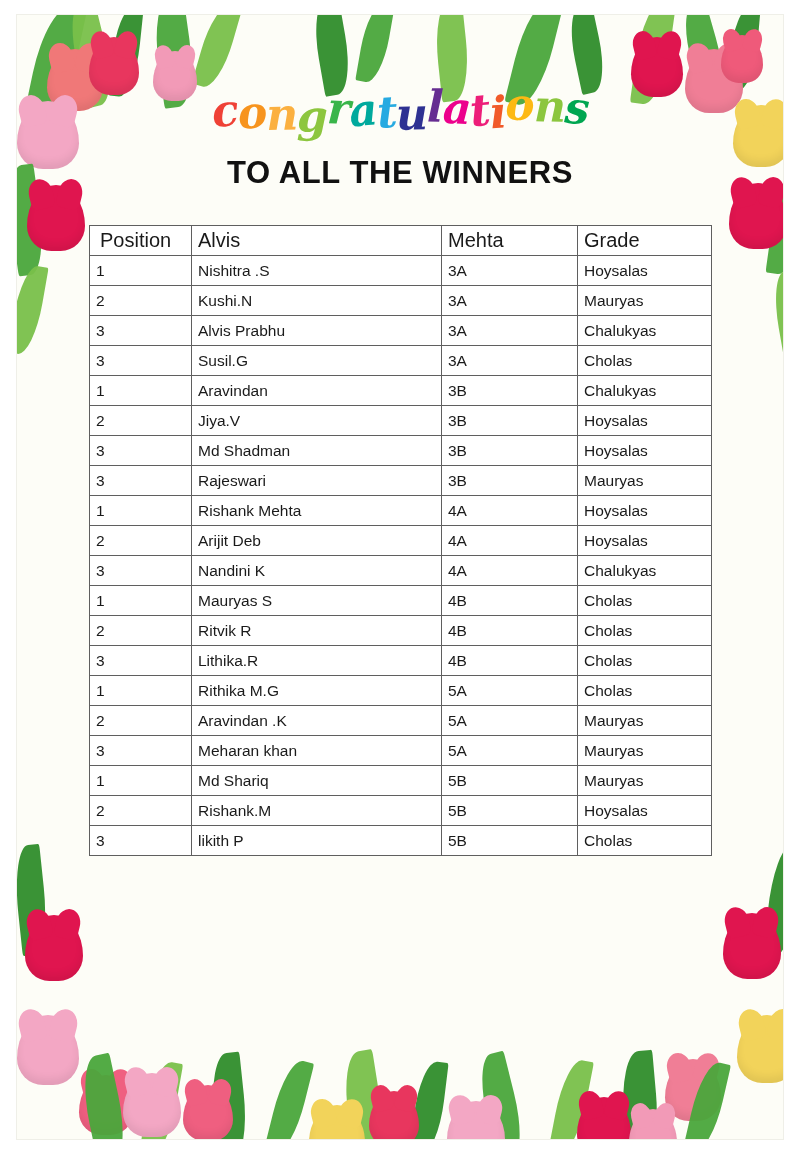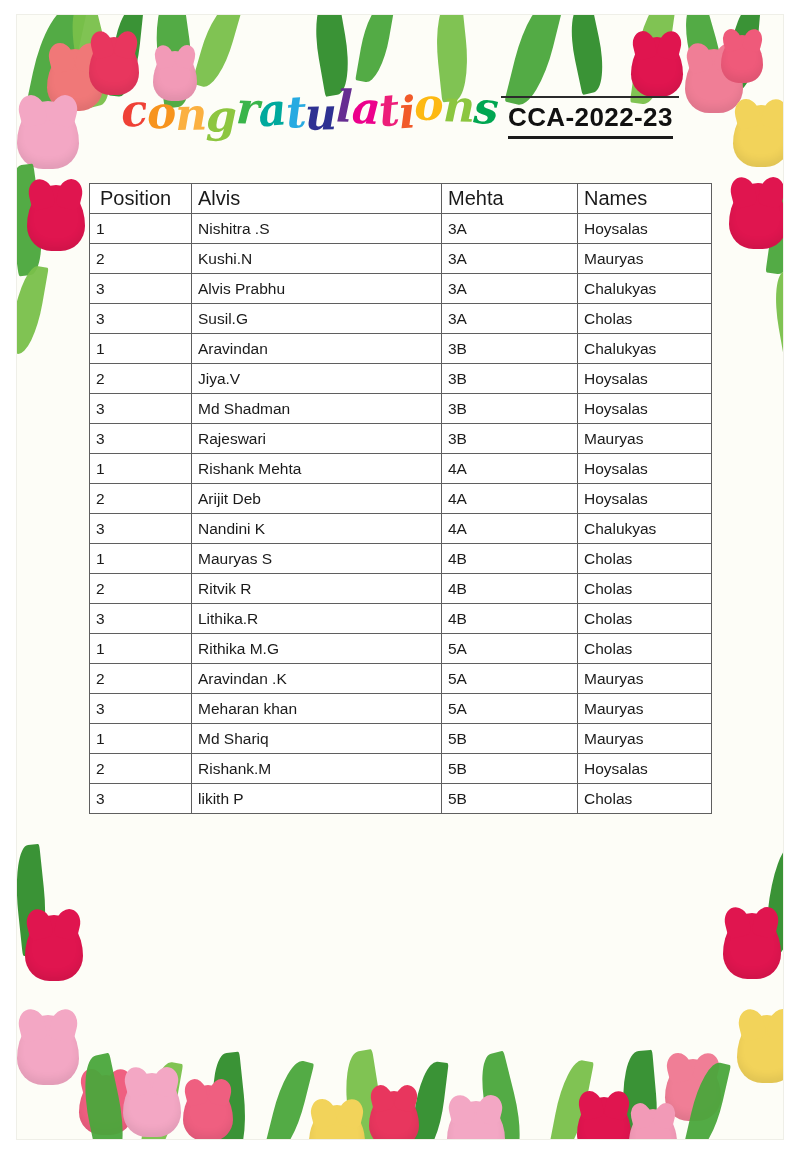--- a/index.html
+++ b/index.html
@@ -228,40 +228,37 @@
       <div class="tulip" style="left:352px; top:1076px; width:50px; height:56px; background:#e8365e;"></div>
       <div class="tulip" style="left:430px; top:1086px; width:58px; height:62px; background:#f3a7c4;"></div>
       <div class="tulip" style="left:560px; top:1082px; width:54px; height:60px; background:#e0154f;"></div>
       <div class="tulip" style="left:612px; top:1094px; width:48px; height:54px; background:#f29ab7;"></div>
     </div>
 
     <div class="content">
 
       <div class="congrats" id="congrats-word"><span style="color: rgb(239, 65, 54); transform: rotate(-4.4deg) translateY(-3.75px);">c</span><span style="color: rgb(247, 148, 30); transform: rotate(-2.2deg) translateY(-1.25px);">o</span><span style="color: rgb(251, 176, 64); transform: rotate(0deg) translateY(1.25px);">n</span><span style="color: rgb(141, 198, 63); transform: rotate(2.2deg) translateY(3.75px);">g</span><span style="color: rgb(57, 181, 74); transform: rotate(4.4deg) translateY(-3.75px);">r</span><span style="color: rgb(0, 169, 157); transform: rotate(-4.4deg) translateY(-1.25px);">a</span><span style="color: rgb(39, 170, 225); transform: rotate(-2.2deg) translateY(1.25px);">t</span><span style="color: rgb(46, 49, 146); transform: rotate(0deg) translateY(3.75px);">u</span><span style="color: rgb(102, 45, 145); transform: rotate(2.2deg) translateY(-3.75px);">l</span><span style="color: rgb(236, 0, 140); transform: rotate(4.4deg) translateY(-1.25px);">a</span><span style="color: rgb(237, 30, 121); transform: rotate(-4.4deg) translateY(1.25px);">t</span><span style="color: rgb(241, 90, 41); transform: rotate(-2.2deg) translateY(3.75px);">i</span><span style="color: rgb(253, 185, 19); transform: rotate(0deg) translateY(-3.75px);">o</span><span style="color: rgb(140, 198, 63); transform: rotate(2.2deg) translateY(-1.25px);">n</span><span style="color: rgb(0, 166, 81); transform: rotate(4.4deg) translateY(1.25px);">s</span></div>
 
-
-      <div class="cca-wrap">
-        <div class="cca-rule"></div>
-        <div class="cca-title">CCA-2022-23</div>
-      </div>
+      <div class="winners-line">TO ALL THE WINNERS</div>
+
 
       <div class="table-wrap">
         <table class="winners">
           <colgroup>
             <col class="col-pos">
               <col class="col-name">
               <col class="col-grade">
               <col class="col-house">
           </colgroup>
           <tbody id="table-body">
             <tr class="hdr">
               <td class="pos">Position</td>
               <td>Alvis</td>
               <td>Mehta</td>
-              <td>Names</td>
+              <td>Grade</td>
             </tr>
           <tr>
                 <td class="pos">1</td>
                 <td>Nishitra .S</td>
                 <td>3A</td>
                 <td>Hoysalas</td>
               </tr>
               <tr>
                 <td class="pos">2</td>
                 <td>Kushi.N</td>

